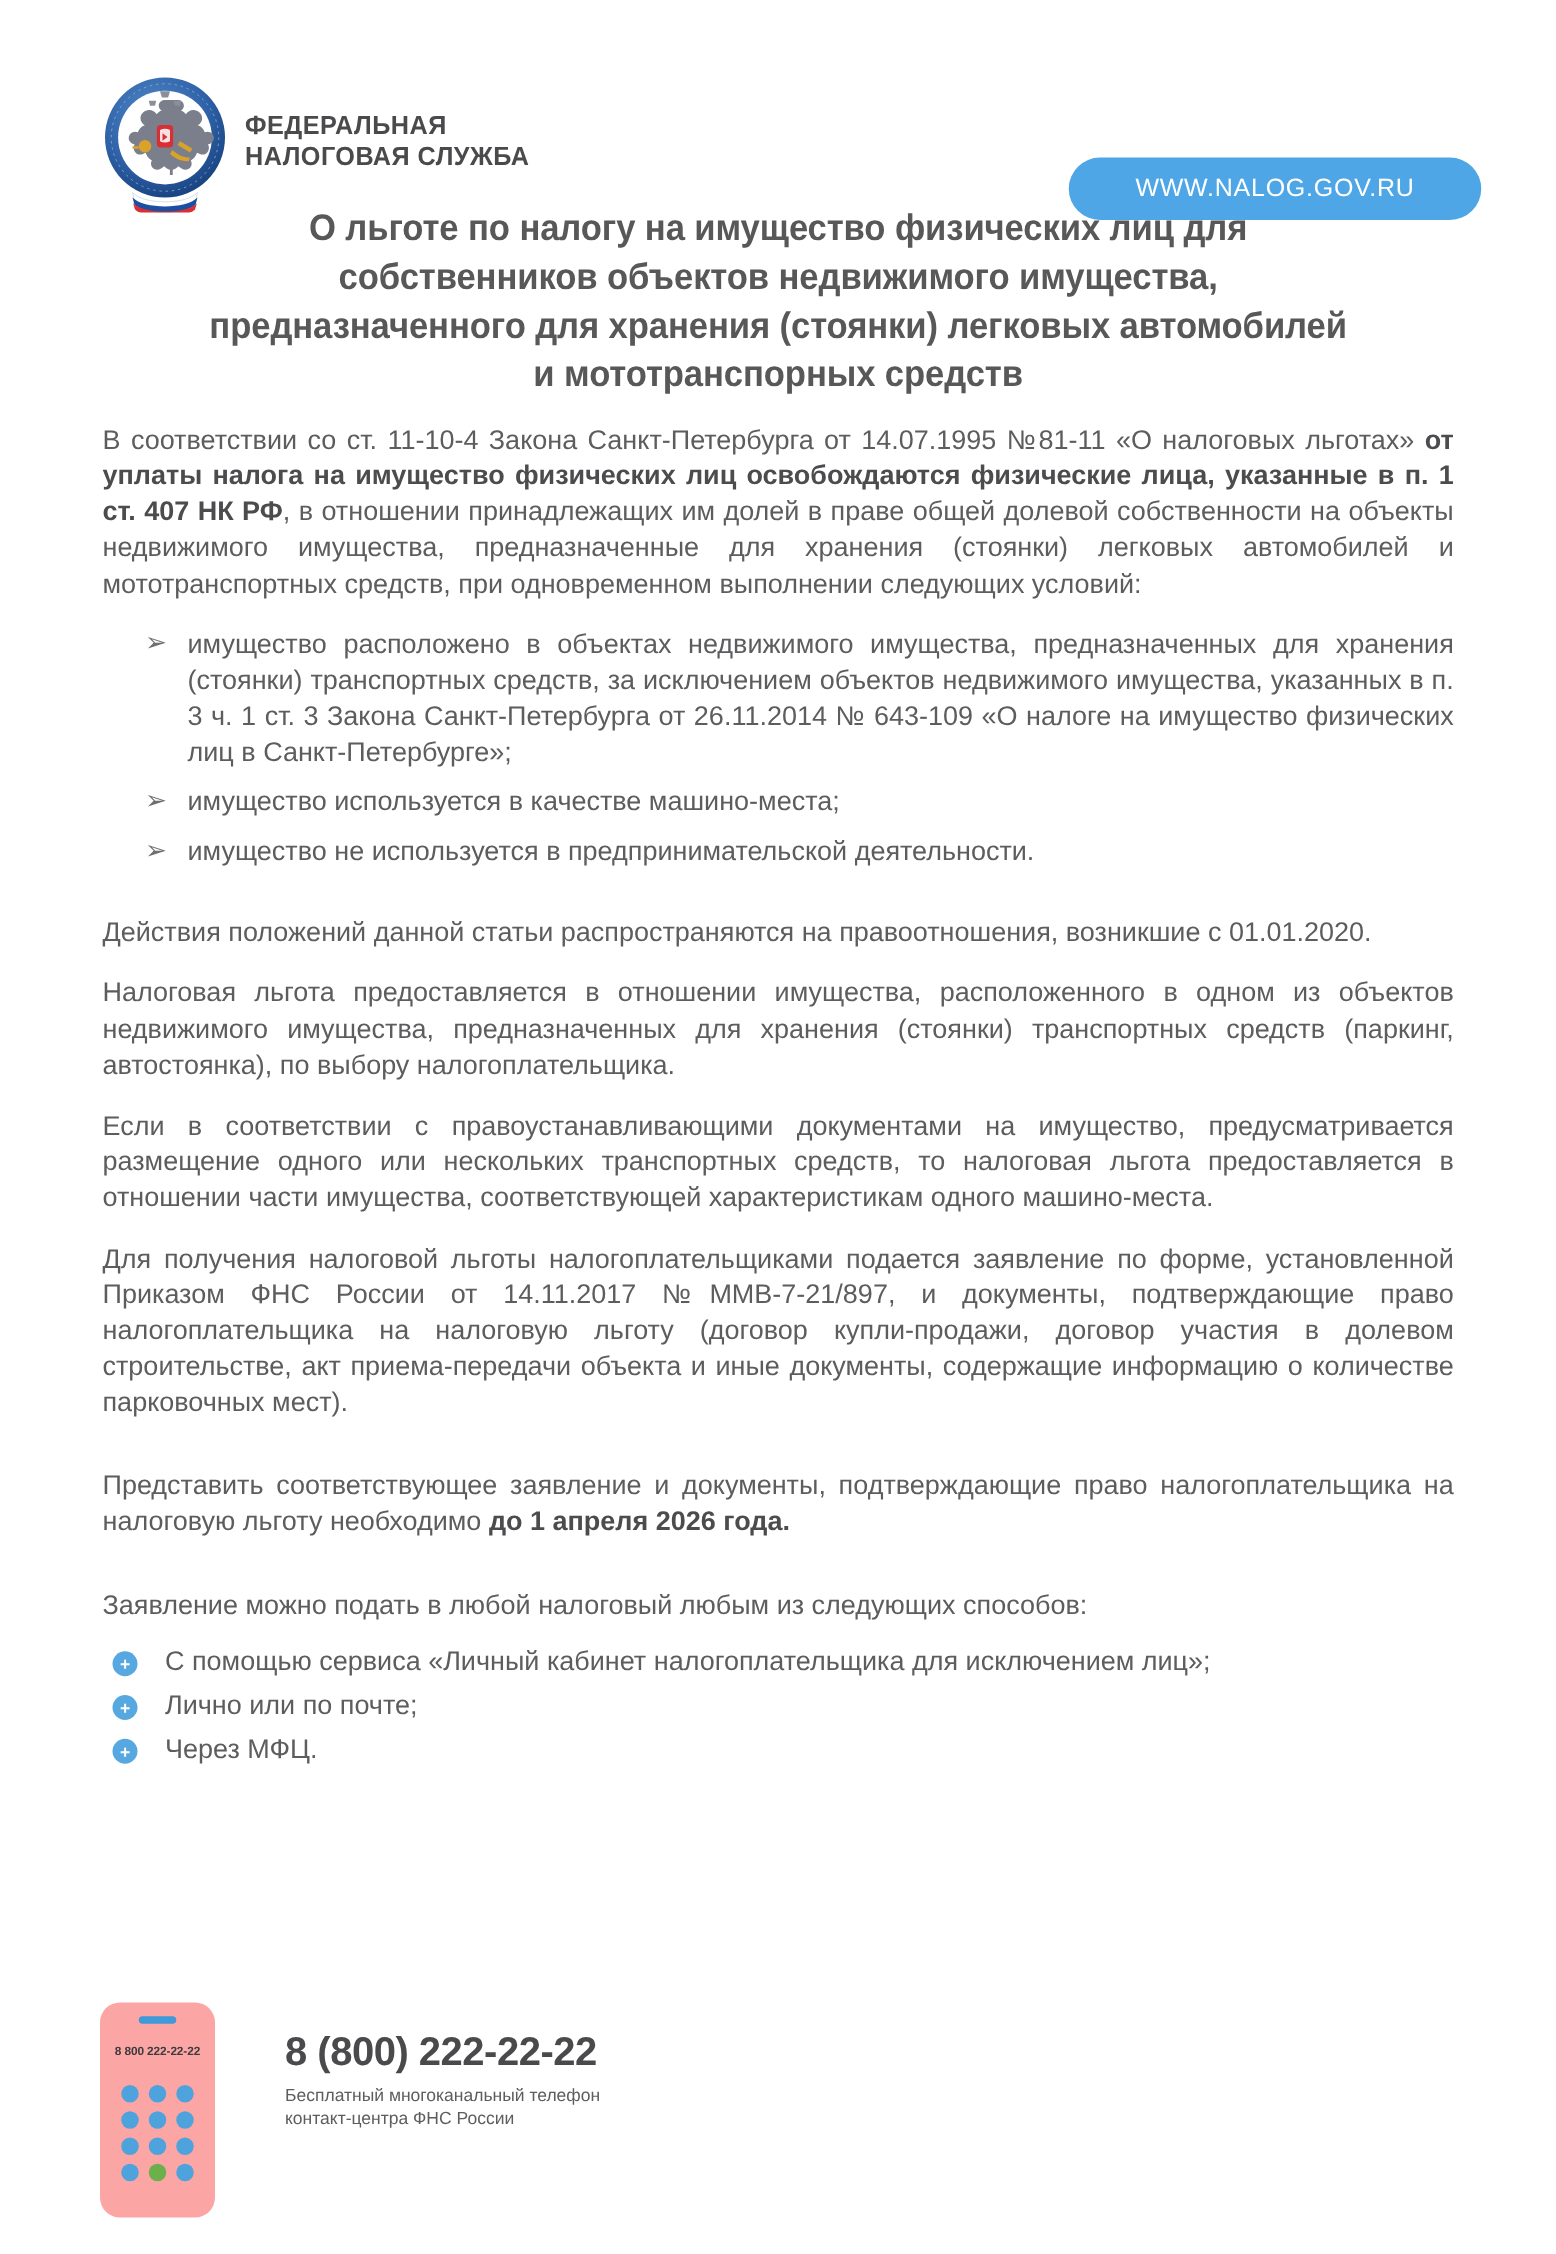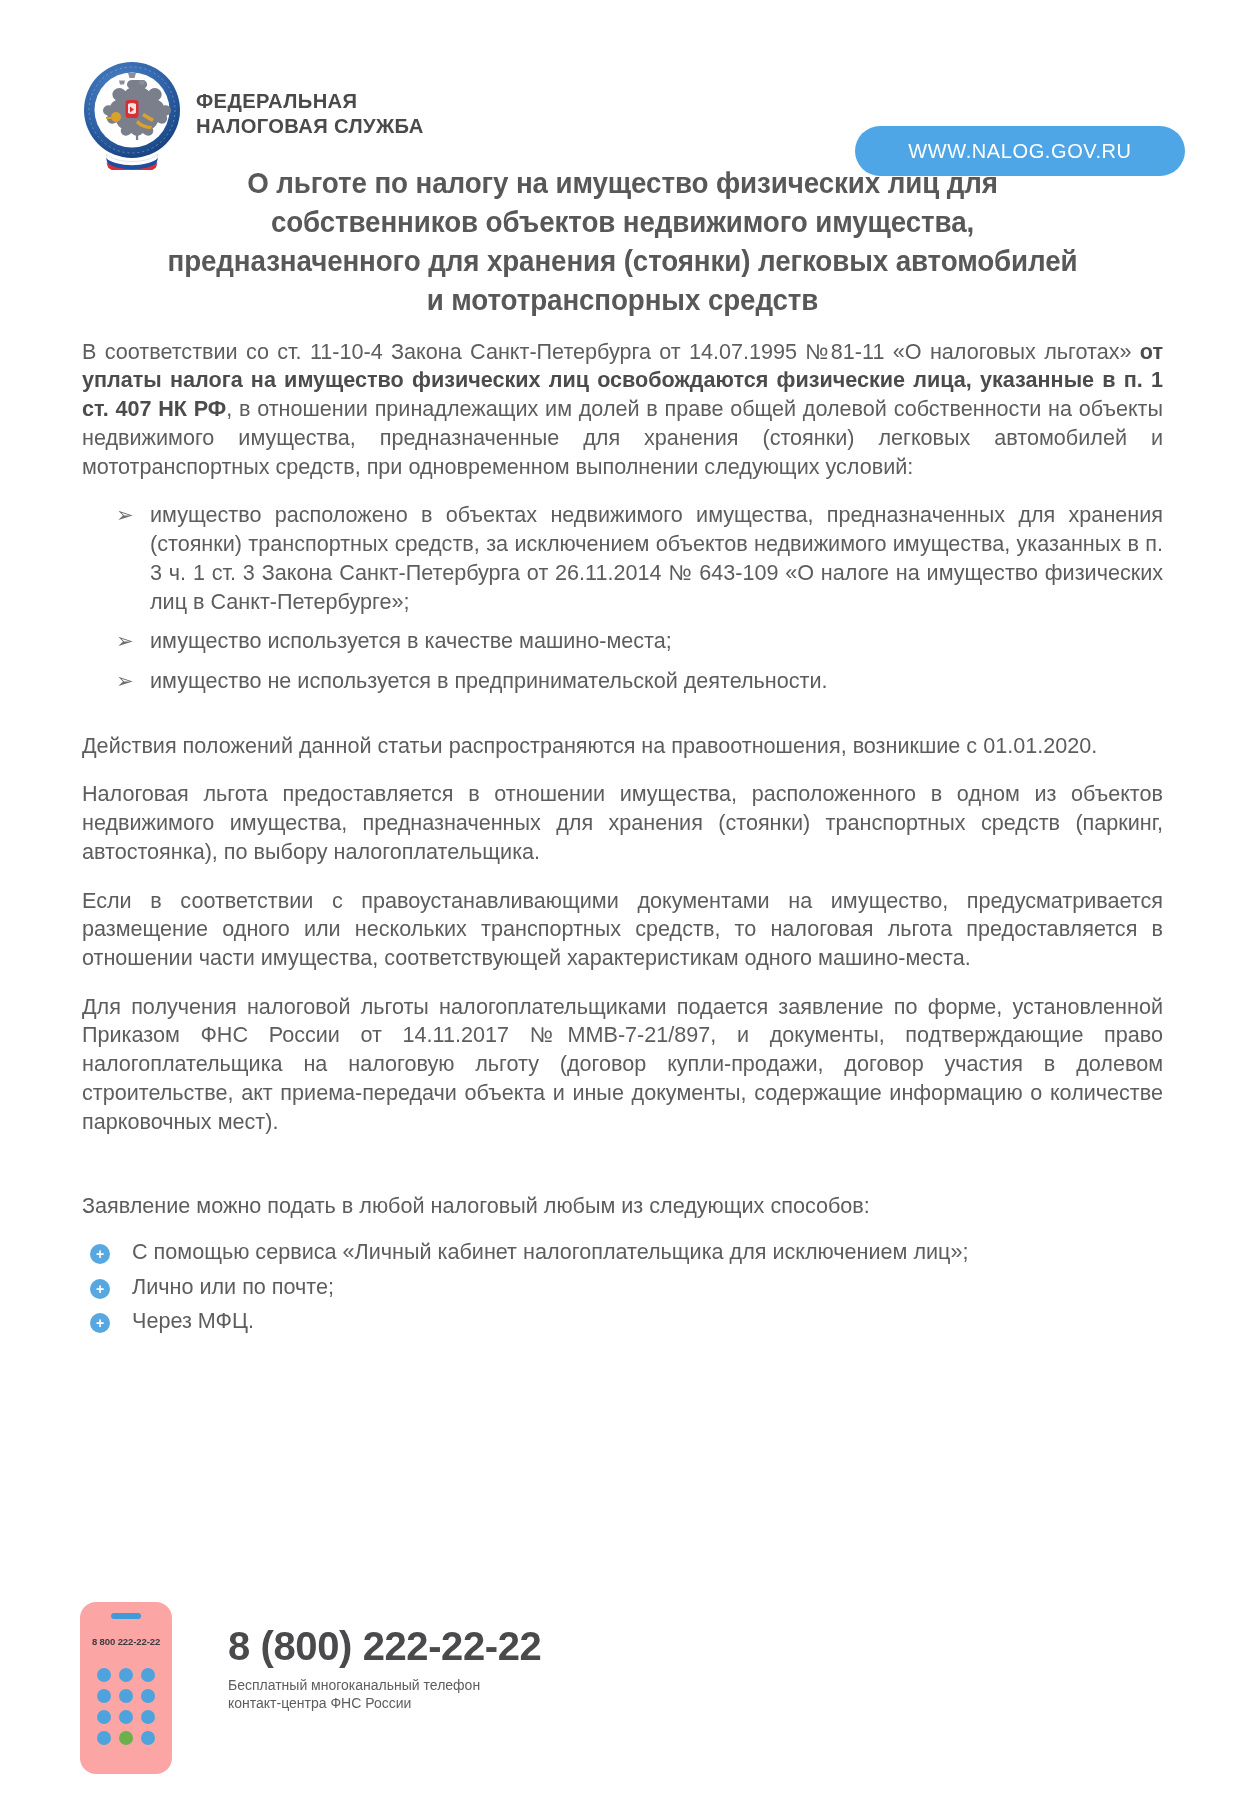--- a/index.html
+++ b/index.html
@@ -202,21 +202,21 @@
     background: #4ea3dd;
   }
   .key.green { background: #6bb04a; }
 
   .phone-block {
     position: absolute;
     left: 228px;
     top: 22px;
   }
   .phone-big {
-    font-size: 40px;
+    font-size: 32px;
     font-weight: bold;
     color: #4a4a4c;
     letter-spacing: -0.4px;
     line-height: 1.1;
   }
   .phone-sub {
     margin-top: 9px;
     font-size: 14px;
     line-height: 1.28;
     color: #5d5d5f;
@@ -308,20 +308,21 @@
   <p>Действия положений данной статьи распространяются на правоотношения, возникшие с 01.01.2020.</p>
 
   <p>Налоговая льгота предоставляется в отношении имущества, расположенного в одном из объектов недвижимого имущества, предназначенных для хранения (стоянки) транспортных средств (паркинг, автостоянка), по выбору налогоплательщика.</p>
 
   <p>Если в соответствии с правоустанавливающими документами на имущество, предусматривается размещение одного или нескольких транспортных средств, то налоговая льгота предоставляется в отношении части имущества, соответствующей характеристикам одного машино-места.</p>
 
   <p>Для получения налоговой льготы налогоплательщиками подается заявление по форме, установленной Приказом ФНС России от 14.11.2017 №ММВ-7-21/897, и документы, подтверждающие право налогоплательщика на налоговую льготу (договор купли-продажи, договор участия в долевом строительстве, акт приема-передачи объекта и иные документы, содержащие информацию о количестве парковочных мест).</p>
 
   <div class="spacer-lg"></div>
 
+  <p><span>Представить соответствующее заявление и документы, подтверждающие право налогоплательщика на налоговую льготу необходимо </span><b>до 1 апреля 2026 года.</b></p>
 
   <div class="spacer-lg"></div>
 
   <p class="tight">Заявление можно подать в любой налоговый любым из следующих способов:</p>
 
   <ul class="plus-list">
     <li>
       <span class="plus-marker">+</span>
       <span>С помощью сервиса «Личный кабинет налогоплательщика для исключением лиц»;</span>
     </li>

